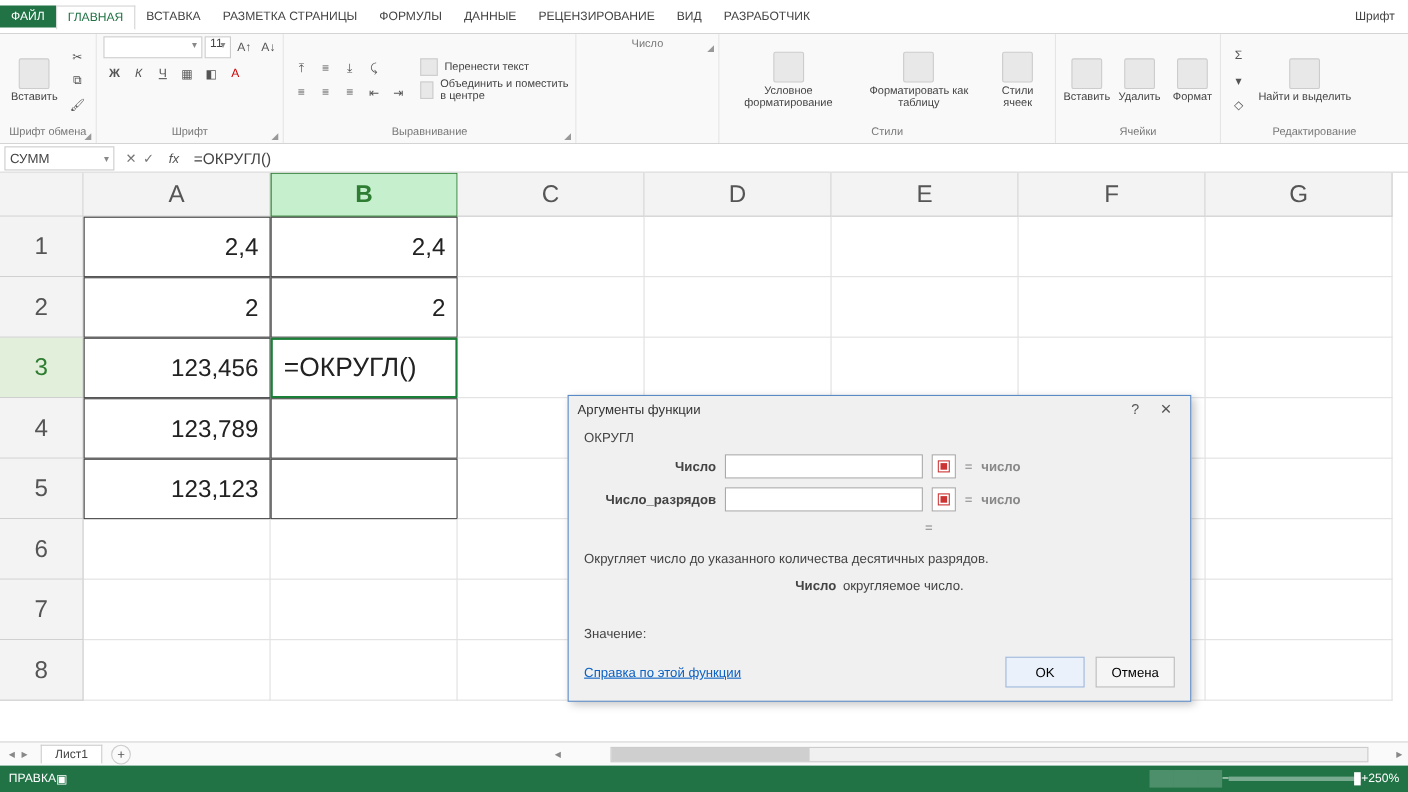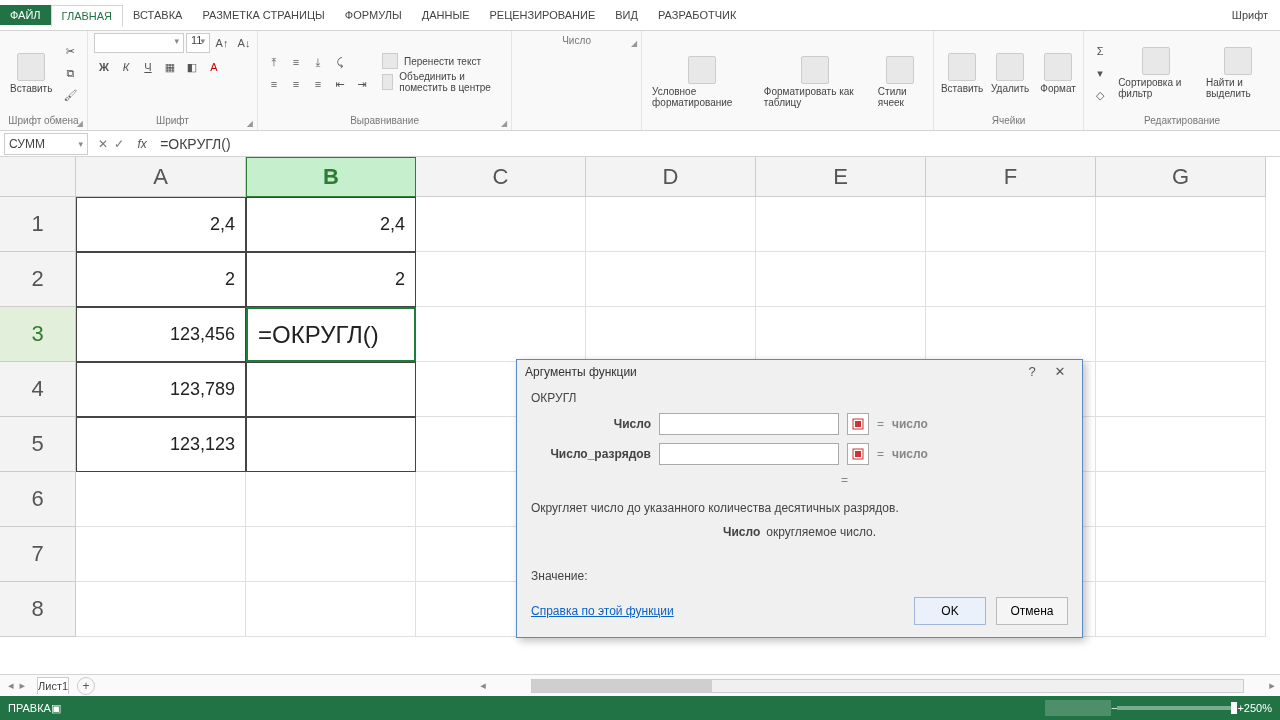--- a/index.html
+++ b/index.html
@@ -12,48 +12,48 @@
 .tabs .tab.active { background: #fff; border: 1px solid #d4d4d4; border-bottom: 1px solid #fff; margin-bottom: -1px; color: #217346; }
 .tabs .signin { margin-left: auto; padding: 4px 12px; color: #444; }
 
 
 .ribbon { display: flex; height: 100px; border-bottom: 1px solid #d4d4d4; background: #f9f9f9; }
 .group { display: flex; flex-direction: column; border-right: 1px solid #e5e5e5; padding: 2px 6px 0 6px; justify-content: space-between; }
 .group-body { display: flex; align-items: center; gap: 4px; flex: 1; }
 .group-label { text-align: center; font-size: 10px; color: #777; padding: 2px 0 4px; white-space: nowrap; position: relative; }
 .group-label .exp { position: absolute; right: -2px; bottom: 2px; font-size: 8px; color: #999; }
 .big-btn { display: flex; flex-direction: column; align-items: center; justify-content: center; gap: 2px; padding: 2px 4px; min-width: 44px; }
-.big-btn .lbl { font-size: 10px; text-align: left; line-height: 1.1; }
+.big-btn .lbl { font-size: 10px; text-align: center; line-height: 1.1; }
 .icon-box { width: 28px; height: 28px; background: #e8e8e8; border: 1px solid #ccc; border-radius: 2px; }
 .icon-sm { width: 16px; height: 16px; background: #e8e8e8; border: 1px solid #ccc; }
 .stack { display: flex; flex-direction: column; gap: 2px; }
 .row { display: flex; align-items: center; gap: 2px; }
 .sel { height: 20px; border: 1px solid #ccc; background: #fff; font-size: 11px; padding: 0 18px 0 4px; position: relative; }
 .sel::after { content:"▾"; position:absolute; right:4px; top:2px; color:#888; font-size:9px; }
 .btn-sm { width: 20px; height: 20px; border: 1px solid transparent; display:flex; align-items:center; justify-content:center; font-size:11px; color:#555; }
 
 
 .fbar { display: flex; align-items: center; height: 26px; border-bottom: 1px solid #d4d4d4; background:#fff; }
-.namebox { width: 84px; height: 22px; border: 1px solid #ccc; margin: 0 4px; padding: 0 4px; font-size: 12px; display:flex; align-items:center; justify-content:space-between;}
+.namebox { width: 100px; height: 22px; border: 1px solid #ccc; margin: 0 4px; padding: 0 4px; font-size: 12px; display:flex; align-items:center; justify-content:space-between;}
 .namebox::after{content:"▾"; color:#888; font-size:9px;}
 .fx-btn { width: 24px; text-align: center; font-style: italic; color: #555; }
 .fx-icons { display:flex; gap:6px; padding:0 6px; color:#777; }
 .formula-input { flex:1; padding: 0 6px; font-size: 14px; }
 
 
 .sheet { position: relative; height: 514px; overflow: hidden; }
 .colheads { display: flex; height: 40px; }
 .corner { width: 76px; background: #f3f3f3; border-right:1px solid #ccc; border-bottom:1px solid #ccc;}
 .colhead { flex: 0 0 170px; background: #f3f3f3; border-right:1px solid #ccc; border-bottom:1px solid #ccc; display:flex; align-items:center; justify-content:center; font-size: 22px; color:#555;}
 .colhead.active { background: #c6efce; border: 1px solid #2e7d32; color:#2e7d32; font-weight:600;}
 .rows { }
 .srow { display: flex; height: 55px; }
 .rowhead { width: 76px; background: #f3f3f3; border-right:1px solid #ccc; border-bottom:1px solid #ccc; display:flex; align-items:center; justify-content:center; font-size: 22px; color:#555;}
 .rowhead.active { background:#e2efda; color:#2e7d32; }
-.cell { flex:0 0 170px; border-right:1px solid #e0e0e0; border-bottom:1px solid #e0e0e0; display:flex; align-items:center; justify-content:flex-end; padding:0 10px; font-size: 18px; color:#222;}
+.cell { flex:0 0 170px; border-right:1px solid #e0e0e0; border-bottom:1px solid #e0e0e0; display:flex; align-items:center; justify-content:flex-end; padding:0 10px; font-size: 22px; color:#222;}
 .cell.bordered { border:1px solid #444; }
 .cell.editing { border:2px solid #1a7f37; justify-content:flex-start; font-size:24px;}
 
 
 .dialog { position:absolute; left:516px; top:202px; width:567px; background:#f0f0f0; border:1px solid #5a8ac6; box-shadow: 3px 3px 8px rgba(0,0,0,0.25); }
 .dlg-title { display:flex; align-items:center; padding: 4px 8px; font-size:12px; color:#333; }
 .dlg-title .sp { flex:1; }
 .dlg-title .tb { width:28px; text-align:center; font-size:13px; color:#555; cursor:pointer;}
 .dlg-body { padding: 8px 14px 10px; font-size:12px; color:#444; }
 .fname { font-size:12px; margin-bottom:8px; }
@@ -68,21 +68,21 @@
 .valrow { margin: 10px 0 14px; }
 .dlg-foot { display:flex; align-items:center; padding: 0 0 2px; }
 .link { color:#0b61c4; text-decoration: underline; cursor:pointer; }
 .dlg-foot .sp { flex:1; }
 .dbtn { width:72px; height:28px; border:1px solid #9fb8d9; background:#eaf1fa; margin-left:10px; font-size:12px; cursor:pointer;}
 .dbtn.sec { background:#f5f5f5; border-color:#bbb; }
 
 
 .sheettabs { position:absolute; left:0; bottom:24px; right:0; height:22px; display:flex; align-items:center; border-top:1px solid #d4d4d4; background:#fafafa; font-size:11px;}
 .stab-nav { display:flex; gap:6px; padding:0 8px; color:#888;}
-.stab { padding:2px 0; border:1px solid #ccc; border-bottom:none; background:#fff; margin-left:4px;}
+.stab { padding:2px 12px; border:1px solid #ccc; border-bottom:none; background:#fff; margin-left:4px;}
 .stab-add { width:18px; height:18px; border:1px solid #ccc; border-radius:50%; display:flex; align-items:center; justify-content:center; margin-left:8px; font-size:12px; color:#555;}
 .hscroll-track { flex:1; margin:0 20px 0 40px; height:14px; border:1px solid #ccc; background:#f0f0f0; position:relative;}
 .hscroll-thumb { position:absolute; left:0; top:0; width:180px; height:100%; background:#cfcfcf;}
 .scroll-arr { width:16px; text-align:center; color:#888;}
 
 
 .status { position:absolute; left:0; bottom:0; right:0; height:24px; background:#217346; color:#fff; display:flex; align-items:center; font-size:11px; padding:0 8px; }
 .status .sp { flex:1; }
 .viewbtn { width:22px; height:16px; background: rgba(255,255,255,0.2); }
 .zoom-track { width:120px; height:4px; background: rgba(255,255,255,0.4); position:relative;}
@@ -191,20 +191,21 @@
         </div>
       <div class="big-btn">
           <div class="icon-box"></div>
           <div class="lbl">Форматировать как таблицу</div>
         </div>
       <div class="big-btn">
           <div class="icon-box"></div>
           <div class="lbl">Стили ячеек</div>
         </div>
     </div>
+    <div class="group-label">Стили</div>
   </div>
 
   <div class="group" style="min-width:150px">
     <div class="group-body">
       <div class="big-btn">
           <div class="icon-box"></div>
           <div class="lbl">Вставить</div>
         </div>
       <div class="big-btn">
           <div class="icon-box"></div>
@@ -218,24 +219,20 @@
     <div class="group-label">Ячейки</div>
   </div>
 
   <div class="group" style="min-width:170px;border-right:none">
     <div class="group-body">
       <div class="stack">
         <div class="btn-sm">Σ</div>
         <div class="btn-sm">▾</div>
         <div class="btn-sm">◇</div>
       </div>
-      <div class="big-btn">
-          <div class="icon-box"></div>
-          <div class="lbl">Сортировка и фильтр</div>
-        </div>
       <div class="big-btn">
           <div class="icon-box"></div>
           <div class="lbl">Найти и выделить</div>
         </div>
     </div>
     <div class="group-label">Редактирование</div>
   </div>
 </div>
 
 <div class="fbar">

